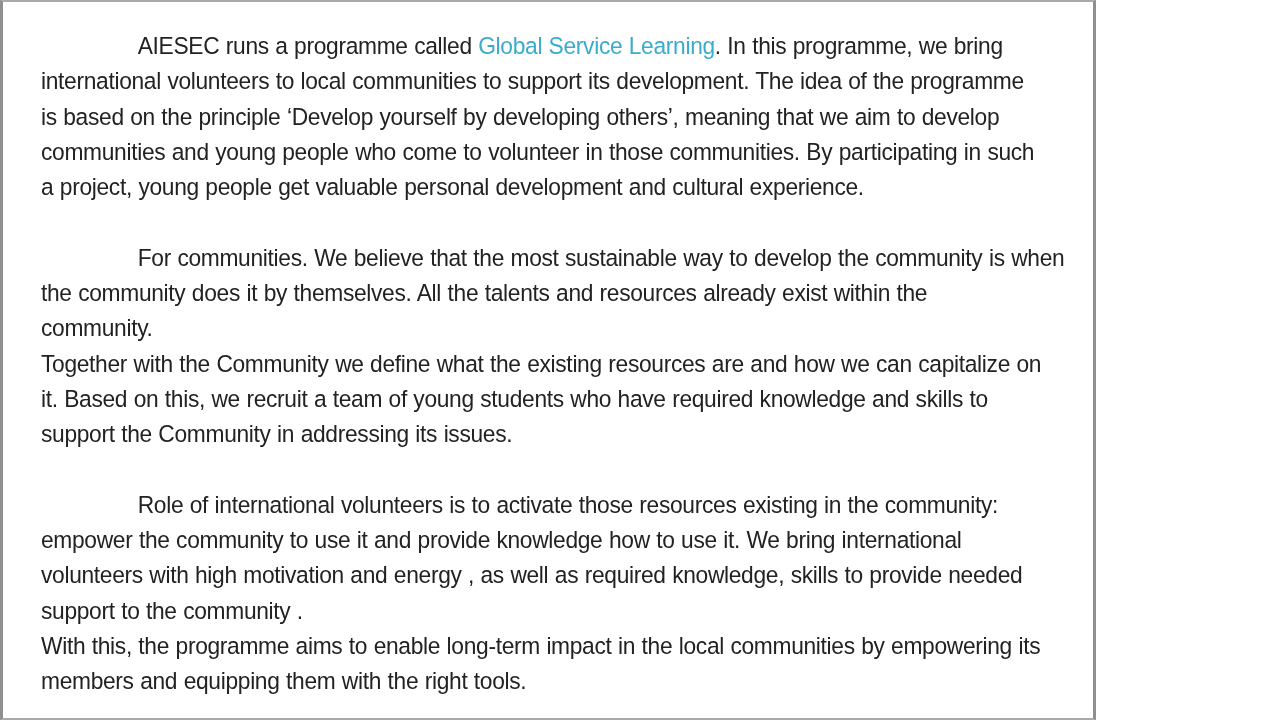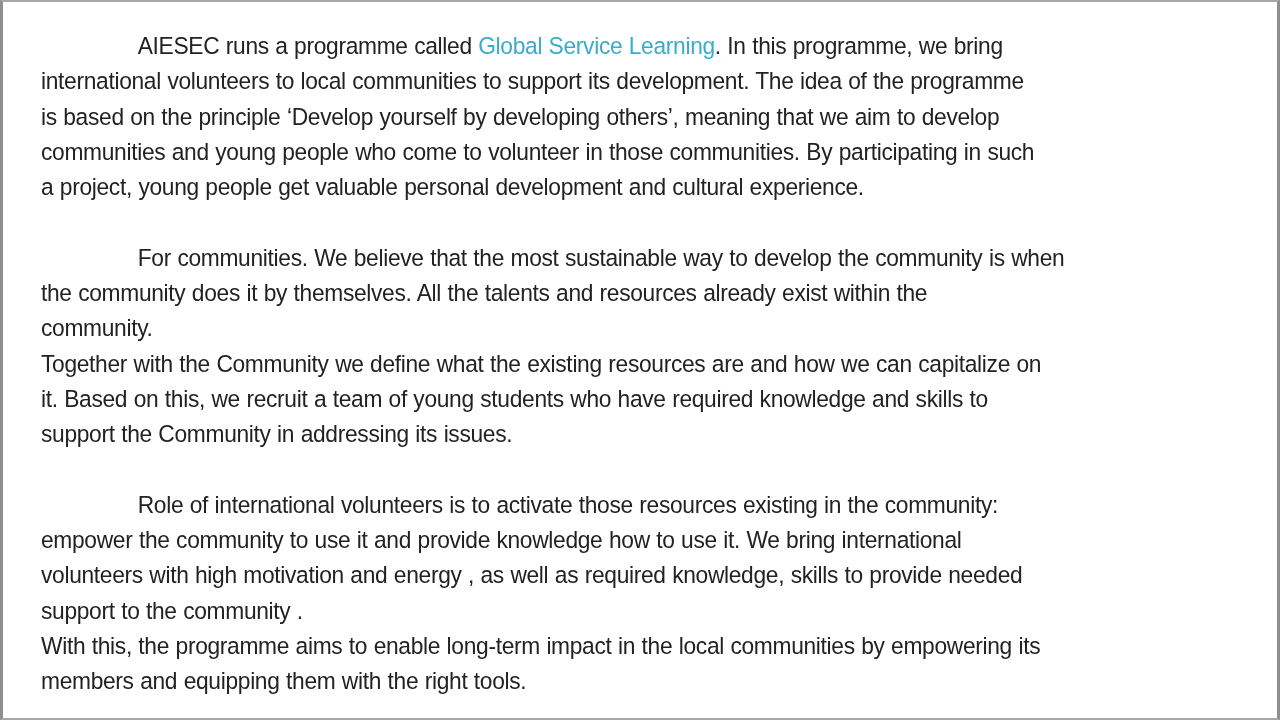--- a/index.html
+++ b/index.html
@@ -10,21 +10,21 @@
     body {
       width: 1280px;
       height: 720px;
       overflow: hidden;
       position: relative;
     }
     .frame {
       position: absolute;
       left: 0;
       top: 0;
-      width: 1280px;
+      width: 1096px;
       height: 720px;
       box-sizing: border-box;
       border-top: 2px solid #a8a8a8;
       border-left: 3px solid #8f8f8f;
       border-right: 3px solid #8f8f8f;
       border-bottom: 2px solid #a8a8a8;
       background: #ffffff;
     }
     .content {
       position: absolute;

